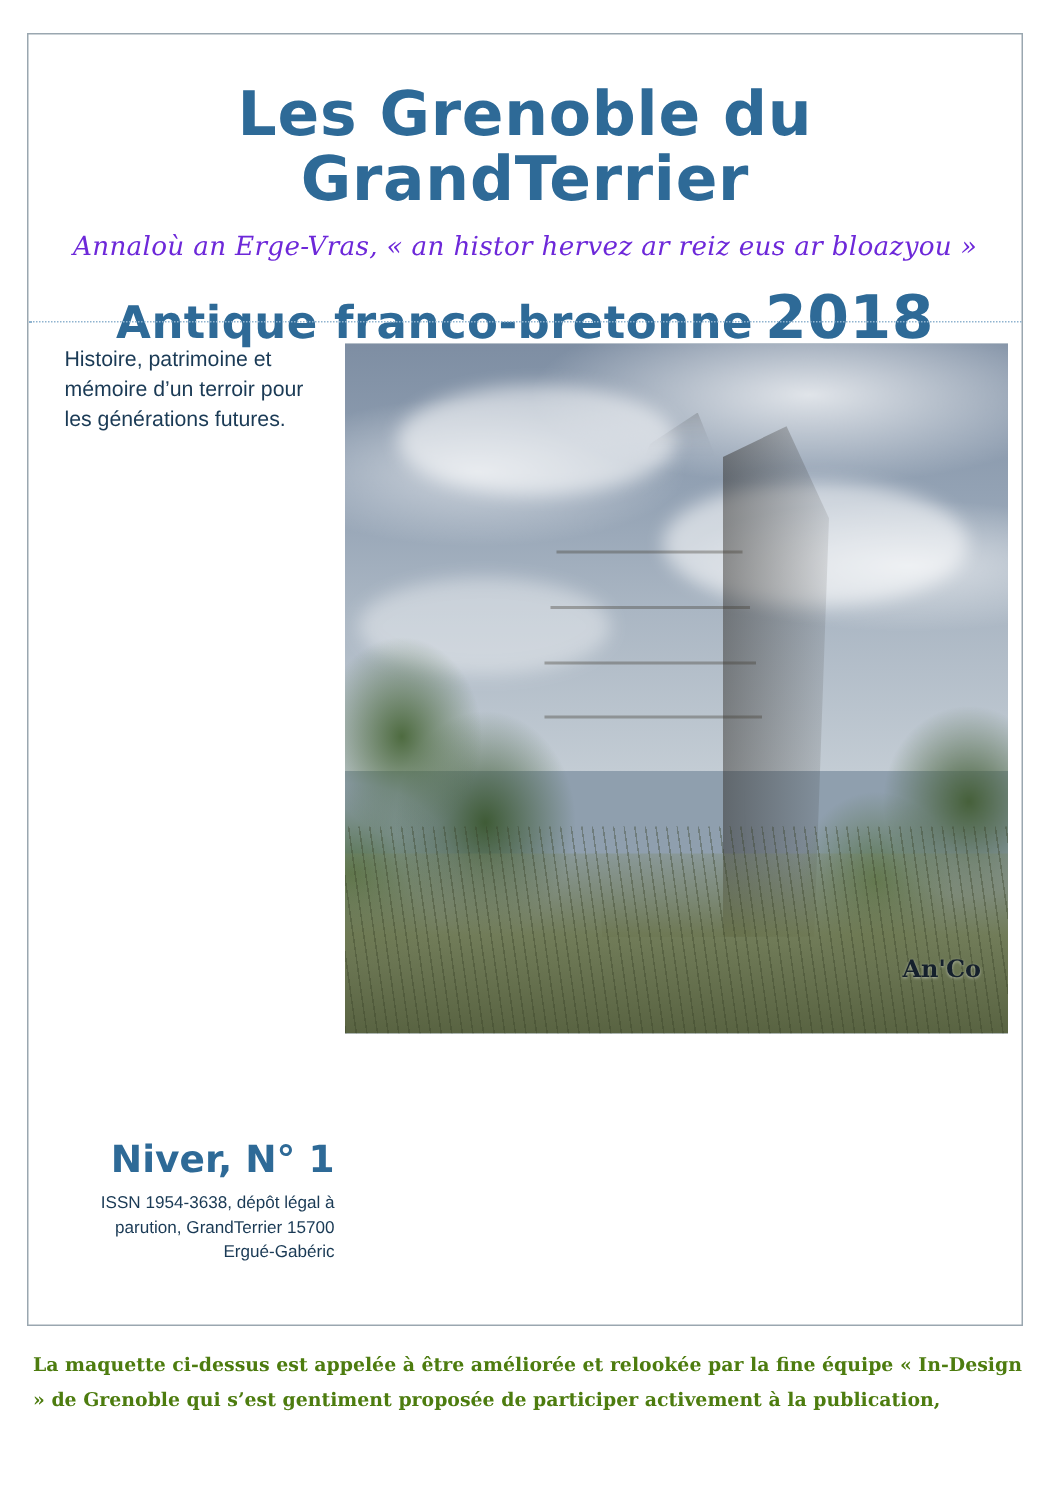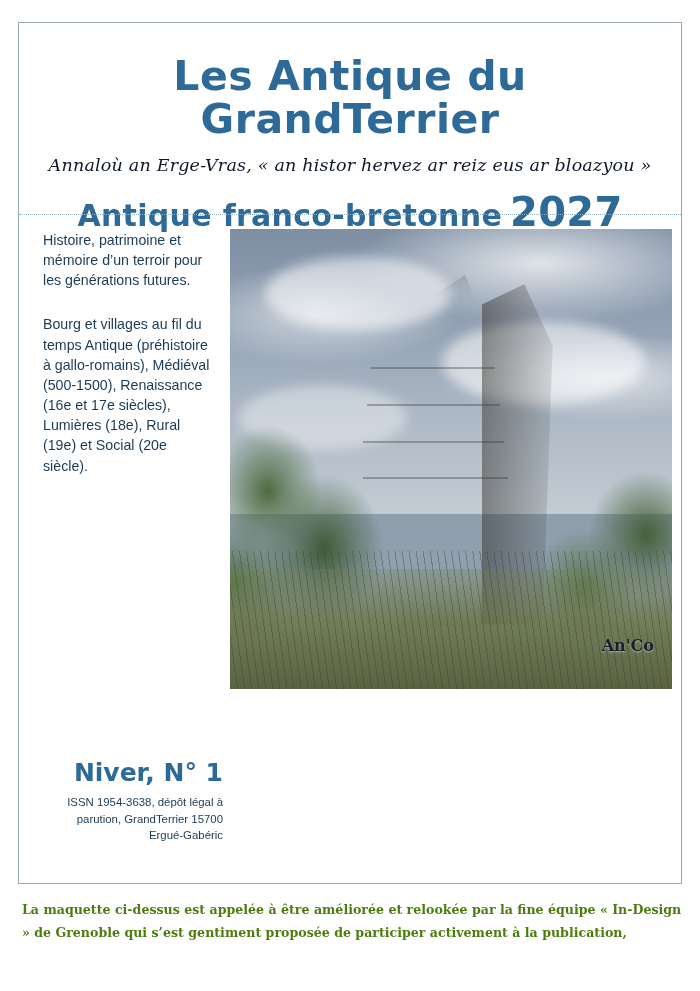--- a/index.html
+++ b/index.html
@@ -51,21 +51,21 @@
     color: #2e6a97;
     letter-spacing: 0.5px;
     line-height: 1.05;
     margin-top: 14px;
   }
 
   .title-breton {
     font-family: "DejaVu Serif", serif;
     font-style: italic;
     font-size: 17.5px;
-    color: #0f172a;
+    color: #6d28d9;
     margin-top: 14px;
     letter-spacing: 0.2px;
   }
 
   .title-edition {
     margin-top: 14px;
     color: #2e6a97;
     font-family: "DejaVu Sans", sans-serif;
     font-weight: bold;
     font-size: 30px;
@@ -226,32 +226,31 @@
   }
 </style>
 </head>
 <body>
 
 <div class="page">
 
   <div class="cover">
 
     <div class="masthead">
-      <div class="title-main">Les Antique du GrandTerrier</div>
+      <div class="title-main">Les Grenoble du GrandTerrier</div>
       <div class="title-breton">Annaloù an Erge-Vras, « an histor hervez ar reiz eus ar bloazyou »</div>
       <div class="title-edition">
-        <span>Antique franco-bretonne</span><span class="year">2027</span>
+        <span>Antique franco-bretonne</span><span class="year">2018</span>
       </div>
     </div>
 
     <div class="divider"></div>
 
     <div class="left-col">
       <p>Histoire, patrimoine et mémoire d’un terroir pour les géné­rations futures.</p>
-      <p>Bourg et villages au fil du temps Antique (préhistoire à gallo-romains), Médié­val (500-1500),  Re­naissance (16e et 17e siècles), Lumières (18e), Rural (19e) et Social (20e siècle).</p>
     </div>
 
     <div class="issue-block">
       <div class="issue-title">Niver, N° 1</div>
       <div class="issue-meta">ISSN 1954-3638, dépôt légal à parution,    GrandTerrier 15700 Ergué-Gabéric</div>
     </div>
 
     <div class="cover-image">
       <div class="sky"></div>
       <div class="cloud" style="left:8%;top:6%;width:42%;height:16%;"></div>

